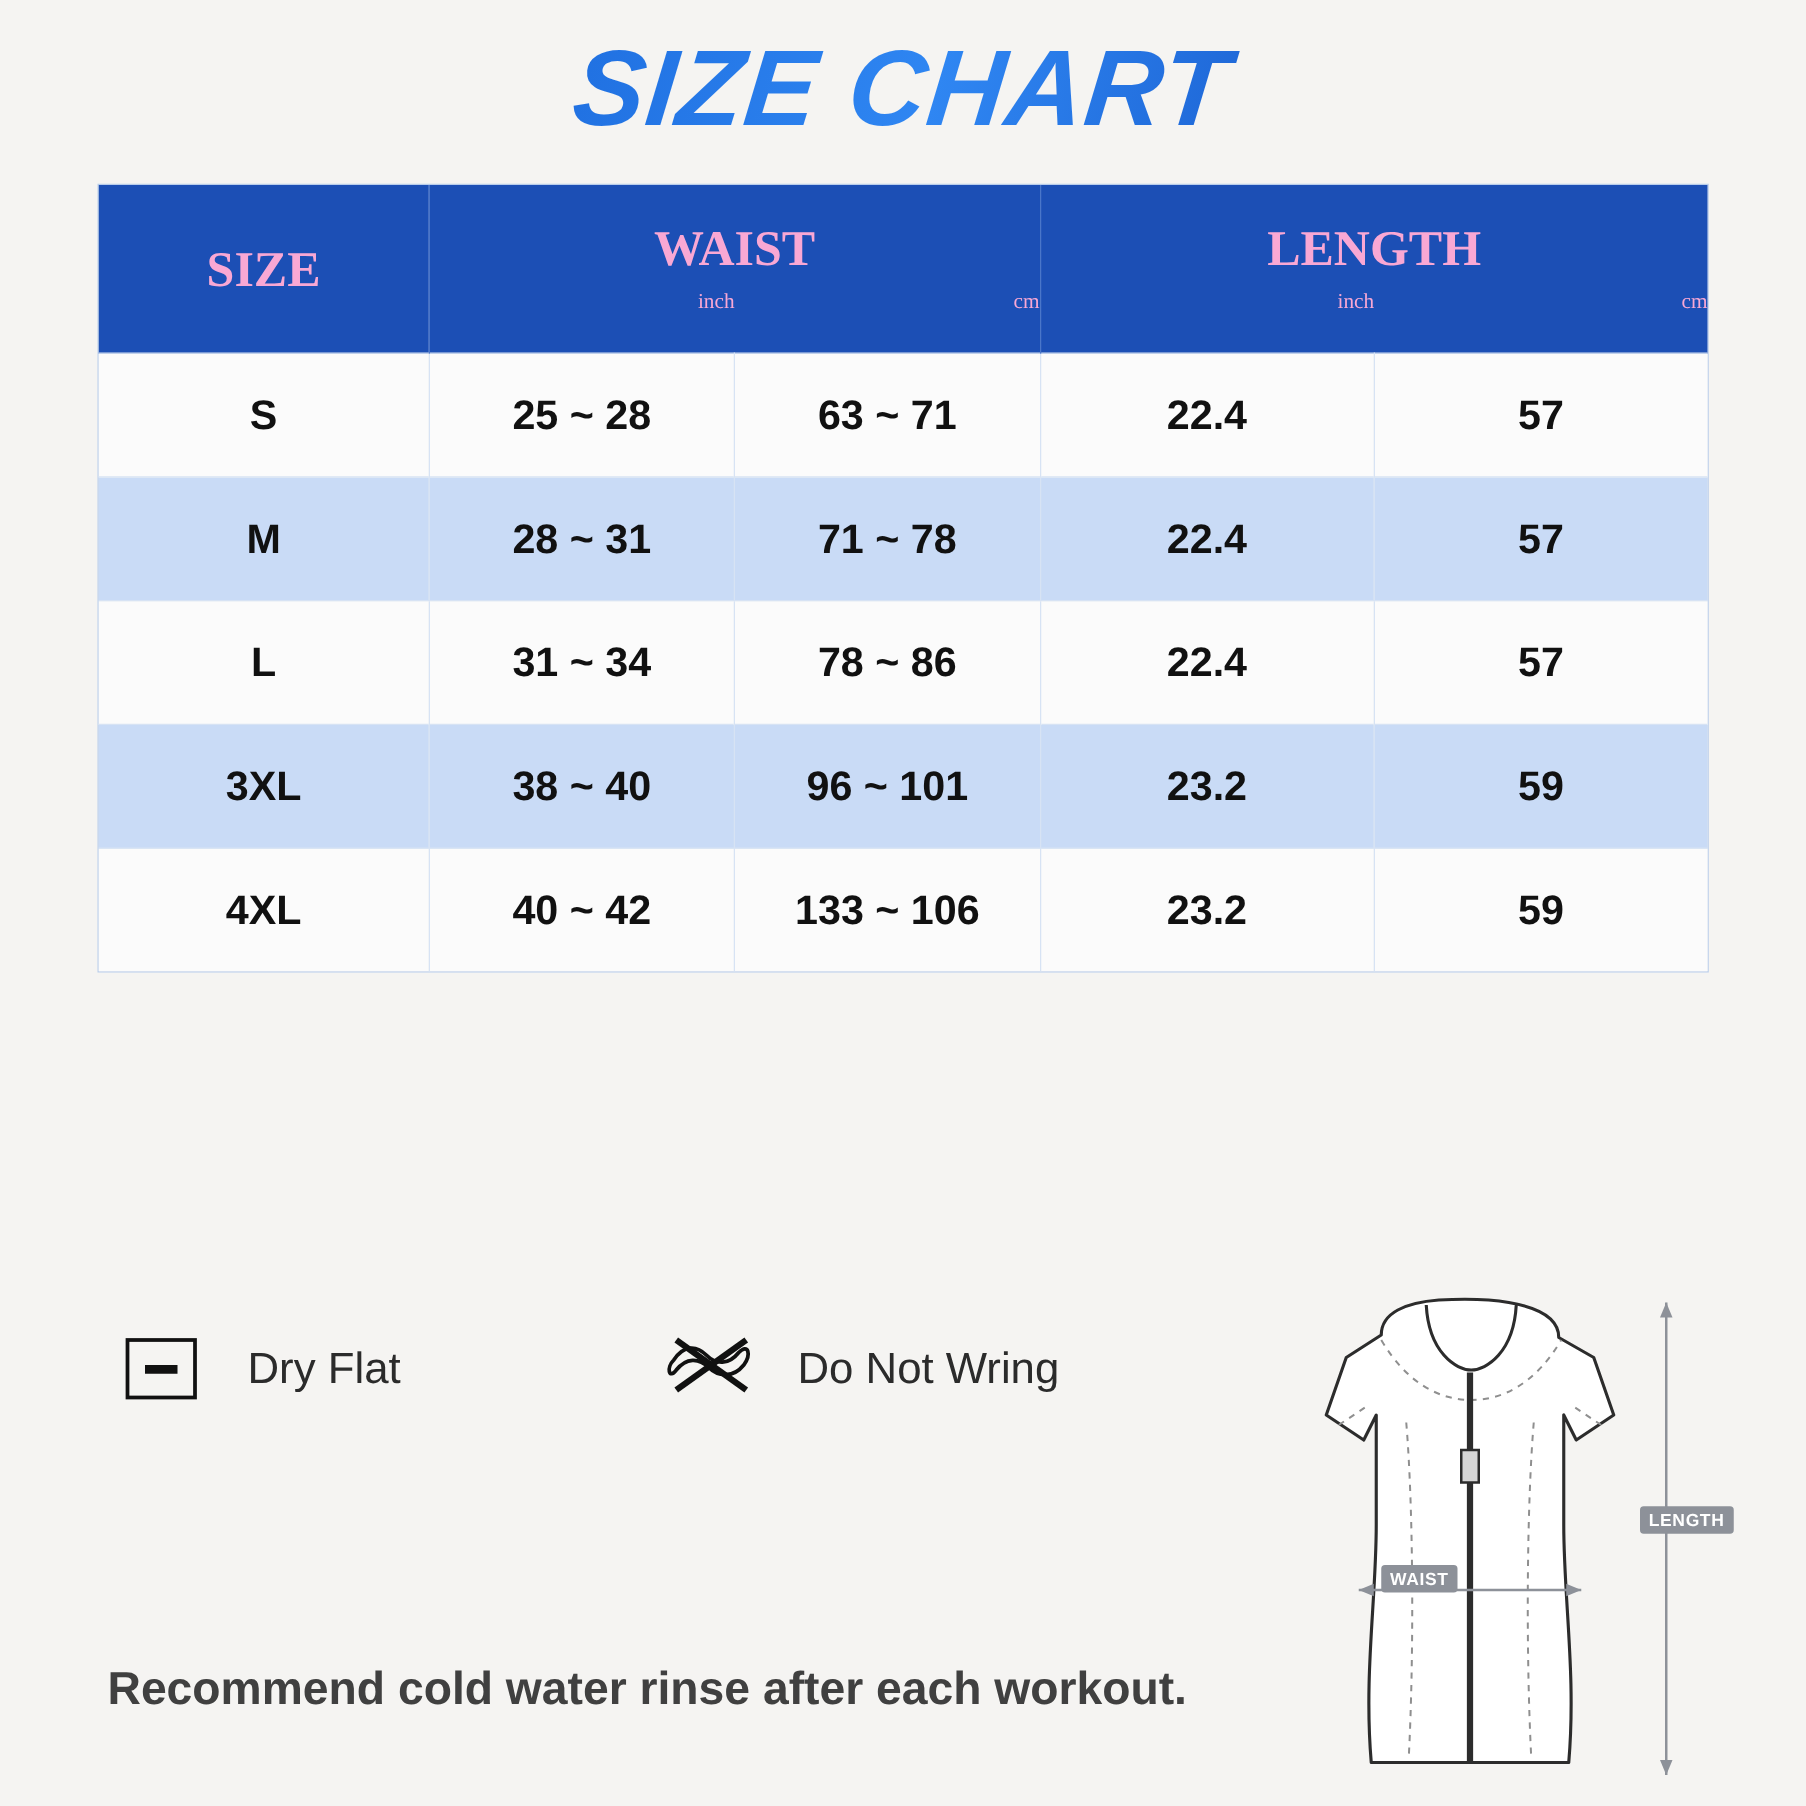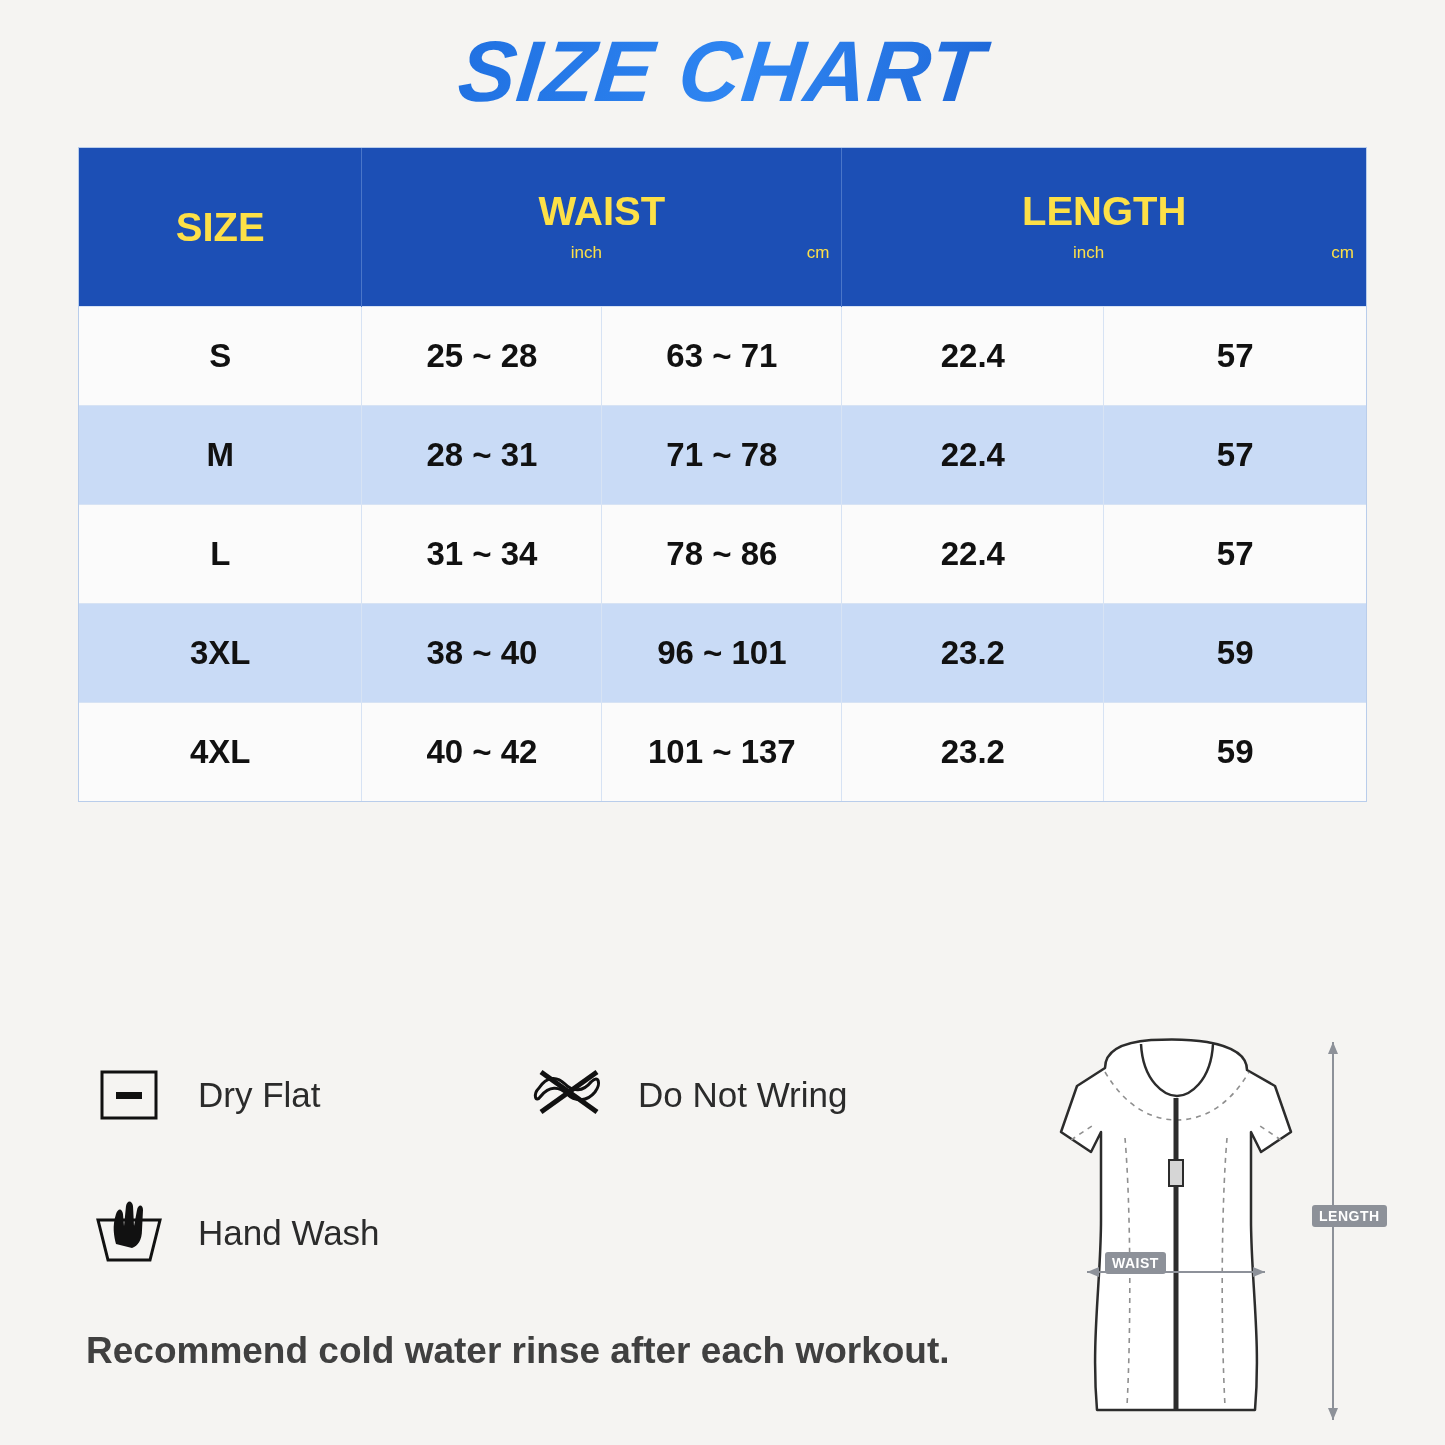--- a/index.html
+++ b/index.html
@@ -36,24 +36,25 @@
     margin: 26px 78px 0 78px;
     border: 1px solid #b9cdeb;
   }
   table {
     width: 100%;
     border-collapse: collapse;
     table-layout: fixed;
   }
   thead th {
     background: #1c4fb5;
-    color: #fde047;
+    color: #f9a8d4;
     border-right: 1px solid #4a76c9;
-    padding: 12px;
+    padding: 0;
     vertical-align: middle;
+    font-family: Liberation Serif, serif;
   }
   thead th:last-child { border-right: none; }
 
   .head-cell {
     height: 134px;
     display: flex;
     flex-direction: column;
     justify-content: center;
     align-items: center;
   }
@@ -212,21 +213,21 @@
       <tr class="even">
         <td>3XL</td>
         <td>38 ~ 40</td>
         <td>96 ~ 101</td>
         <td>23.2</td>
         <td>59</td>
       </tr>
       <tr class="odd">
         <td>4XL</td>
         <td>40 ~ 42</td>
-        <td>101 ~ 137</td>
+        <td>133 ~ 106</td>
         <td>23.2</td>
         <td>59</td>
       </tr>
     </tbody>
   </table>
 </div>
 
 <div class="care">
   <div class="care-row">
     <div class="care-item">
@@ -243,29 +244,20 @@
         <svg width="80" height="70" viewBox="0 0 80 70">
           <path d="M10 28 C18 16 28 16 36 24 C44 32 54 32 62 22 C70 14 72 24 66 32 C58 42 46 42 38 34 C30 26 20 26 12 36 C6 44 4 34 10 28 Z" fill="none" stroke="#111" stroke-width="3"></path>
           <line x1="12" y1="12" x2="68" y2="52" stroke="#111" stroke-width="5"></line>
           <line x1="68" y1="12" x2="12" y2="52" stroke="#111" stroke-width="5"></line>
         </svg>
       </span>
       <span class="care-label">Do Not Wring</span>
     </div>
   </div>
   <div class="care-row">
-    <div class="care-item">
-      <span class="care-icon">
-        <svg width="74" height="74" viewBox="0 0 74 74">
-          <path d="M6 24 L68 24 L58 64 L16 64 Z" fill="none" stroke="#111" stroke-width="3"></path>
-          <path d="M24 48 C22 40 20 30 24 18 C26 12 30 12 31 18 L32 30 L34 10 C35 4 40 4 41 10 L42 30 L45 14 C46 8 51 8 51 14 L50 34 C50 44 46 50 40 52 Z" fill="#111"></path>
-        </svg>
-      </span>
-      <span class="care-label">Hand Wash</span>
-    </div>
   </div>
 </div>
 
 <div class="note">Recommend cold water rinse after each workout.</div>
 
 <div class="garment">
   <svg width="420" height="412" viewBox="0 0 420 412">
 
     <path d="M150 48 C150 30 170 22 196 20 C215 19 235 19 252 22 C275 26 292 34 292 50
              L320 66 L336 112 L306 132 L296 112 L296 200

